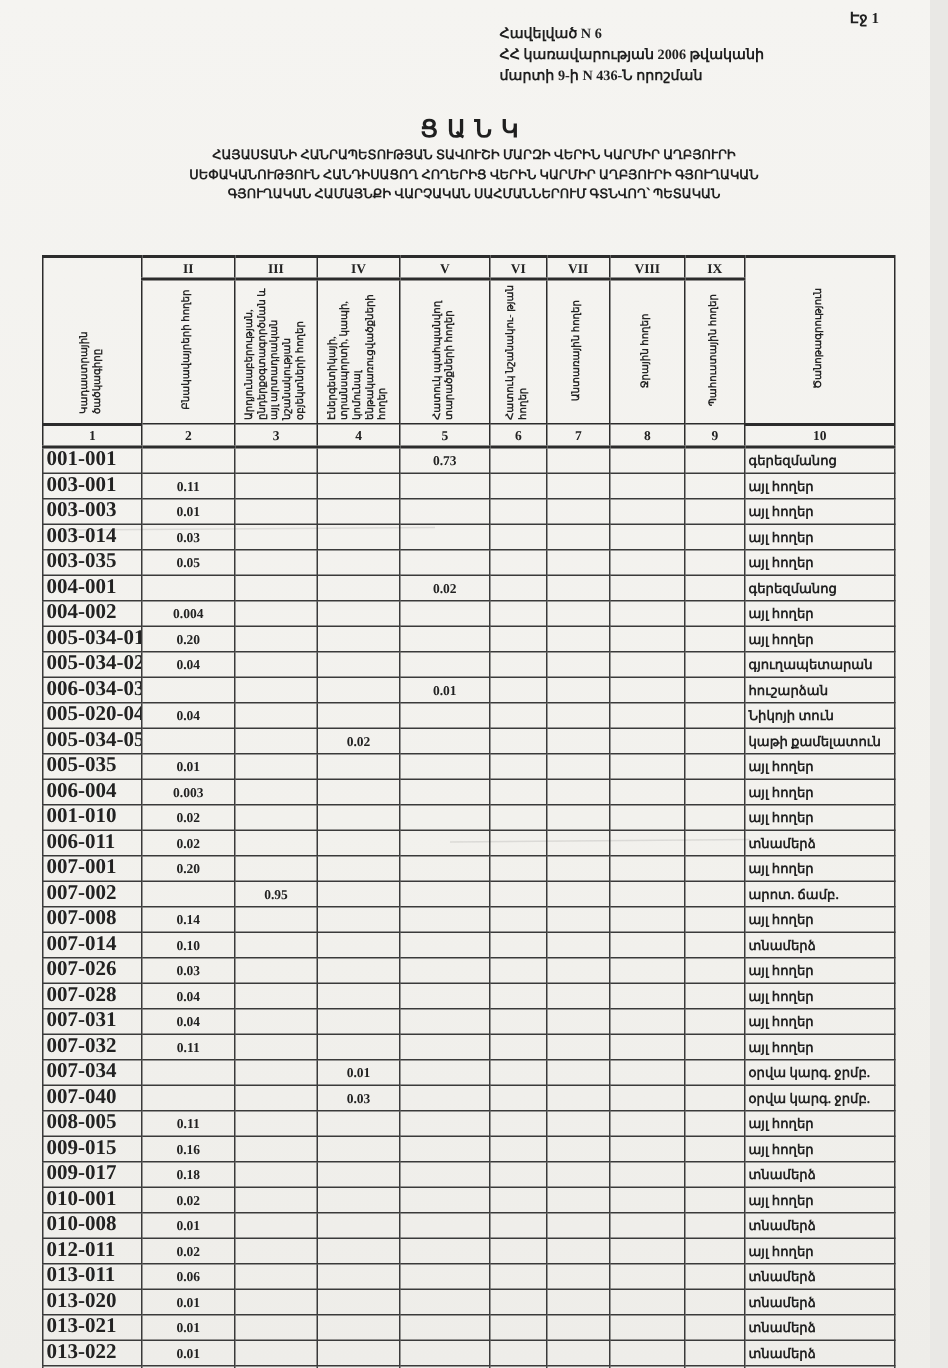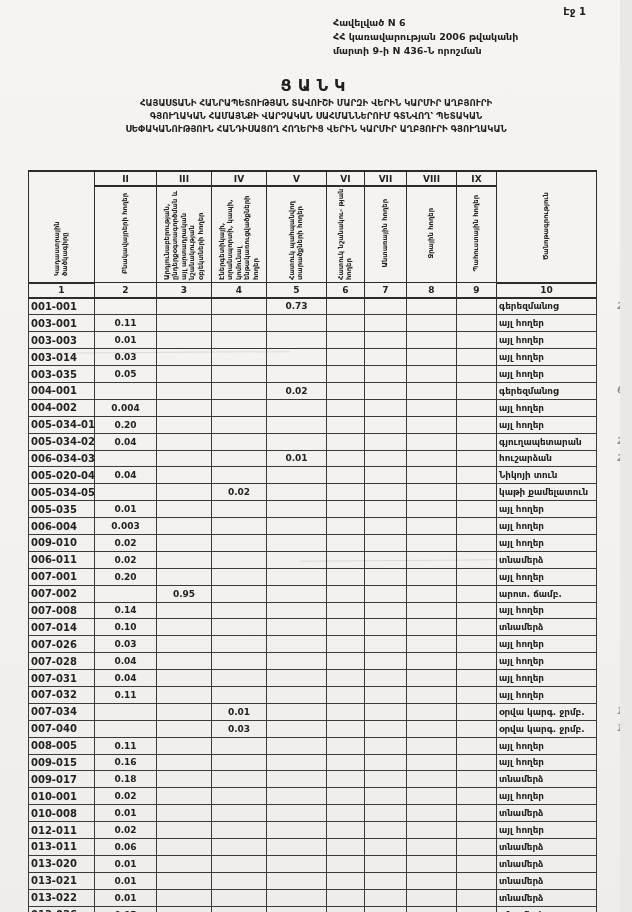--- a/index.html
+++ b/index.html
@@ -5,20 +5,21 @@
   html,body{margin:0;padding:0;}
   body{
     width:632px;height:912px;
     font-family:"DejaVu Sans", sans-serif;
     background:#e9e8e5;
   }
   .sheet{
     position:relative;width:620px;height:912px;overflow:hidden;
     background:linear-gradient(180deg,#f5f4f1 0%,#f2f1ed 60%,#eeede9 100%);
     color:#1f1f1f;
+    font-family:Liberation Serif, serif;
   }
   
   .page-number{
     position:absolute;top:6px;right:34px;
     font-size:10px;font-weight:bold;
   }
   .appendix{
     position:absolute;top:16px;left:333px;width:260px;
     font-size:9.5px;font-weight:bold;line-height:14px;
   }
@@ -46,21 +47,21 @@
   tr.label-row th{height:95px;vertical-align:middle;text-align:center;white-space:normal;}
   tr.index-row th{height:13px;font-size:9px;text-align:center;border-bottom:2px solid #242424;}
   .vtext{
     display:inline-block;
     writing-mode:vertical-rl;transform:rotate(180deg);
     font-size:6.8px;font-weight:bold;line-height:1.25;
     max-height:92px;white-space:normal;text-align:left;
   }
   th.th-code .vtext, th.th-note .vtext{max-height:100px;}
   tbody td{height:15.9px;}
-  td.c-code{text-align:left;padding-left:3px;font-size:10px;}
+  td.c-code{text-align:left;padding-left:3px;font-size:14px;}
   td.c-val{text-align:center;}
   td.c-note{text-align:left;padding-left:3px;font-size:8.8px;}
   td.c-margin, th.c-margin{
     border:none !important;background:transparent;
     color:#8a8a8a;font-size:8px;text-align:right;padding-left:6px;
     font-style:italic;
   }
   
   .scan-line{position:absolute;height:1px;background:rgba(60,60,60,.12);}
 </style>
@@ -74,22 +75,22 @@
   <div class="appendix">
     <div>Հավելված N 6</div>
     <div>ՀՀ կառավարության 2006 թվականի</div>
     <div>մարտի 9-ի N 436-Ն որոշման</div>
   </div>
 
   <div class="doc-heading">ՑԱՆԿ</div>
 
   <div class="doc-title">
     <div>ՀԱՅԱՍՏԱՆԻ ՀԱՆՐԱՊԵՏՈՒԹՅԱՆ ՏԱՎՈՒՇԻ ՄԱՐԶԻ ՎԵՐԻՆ ԿԱՐՄԻՐ ԱՂԲՅՈՒՐԻ</div>
+    <div>ՍԵՓԱԿԱՆՈՒԹՅՈՒՆ ՀԱՆԴԻՍԱՑՈՂ ՀՈՂԵՐԻՑ ՎԵՐԻՆ ԿԱՐՄԻՐ ԱՂԲՅՈՒՐԻ ԳՅՈՒՂԱԿԱՆ</div>
     <div>ԳՅՈՒՂԱԿԱՆ ՀԱՄԱՅՆՔԻ ՎԱՐՉԱԿԱՆ ՍԱՀՄԱՆՆԵՐՈՒՄ ԳՏՆՎՈՂ՝ ՊԵՏԱԿԱՆ</div>
-    <div>ՍԵՓԱԿԱՆՈՒԹՅՈՒՆ ՀԱՆԴԻՍԱՑՈՂ ՀՈՂԵՐԻՑ ՎԵՐԻՆ ԿԱՐՄԻՐ ԱՂԲՅՈՒՐԻ ԳՅՈՒՂԱԿԱՆ</div>
   </div>
 
   <table class="land">
     <colgroup>
       <col style="width:66px">
         <col style="width:62px">
         <col style="width:55px">
       <col style="width:55px">
         <col style="width:60px">
         <col style="width:38px">
@@ -313,21 +314,21 @@
           <td class="c-val"></td>
           <td class="c-val"></td>
           <td class="c-val"></td>
           <td class="c-val"></td>
           <td class="c-val"></td>
           <td class="c-val"></td>
           <td class="c-note">այլ հողեր</td>
           <td class="c-margin"></td>
         </tr>
         <tr>
-          <td class="c-code">009-010</td>
+          <td class="c-code">001-010</td>
           <td class="c-val">0.02</td>
           <td class="c-val"></td>
           <td class="c-val"></td>
           <td class="c-val"></td>
           <td class="c-val"></td>
           <td class="c-val"></td>
           <td class="c-val"></td>
           <td class="c-val"></td>
           <td class="c-note">այլ հողեր</td>
           <td class="c-margin"></td>

